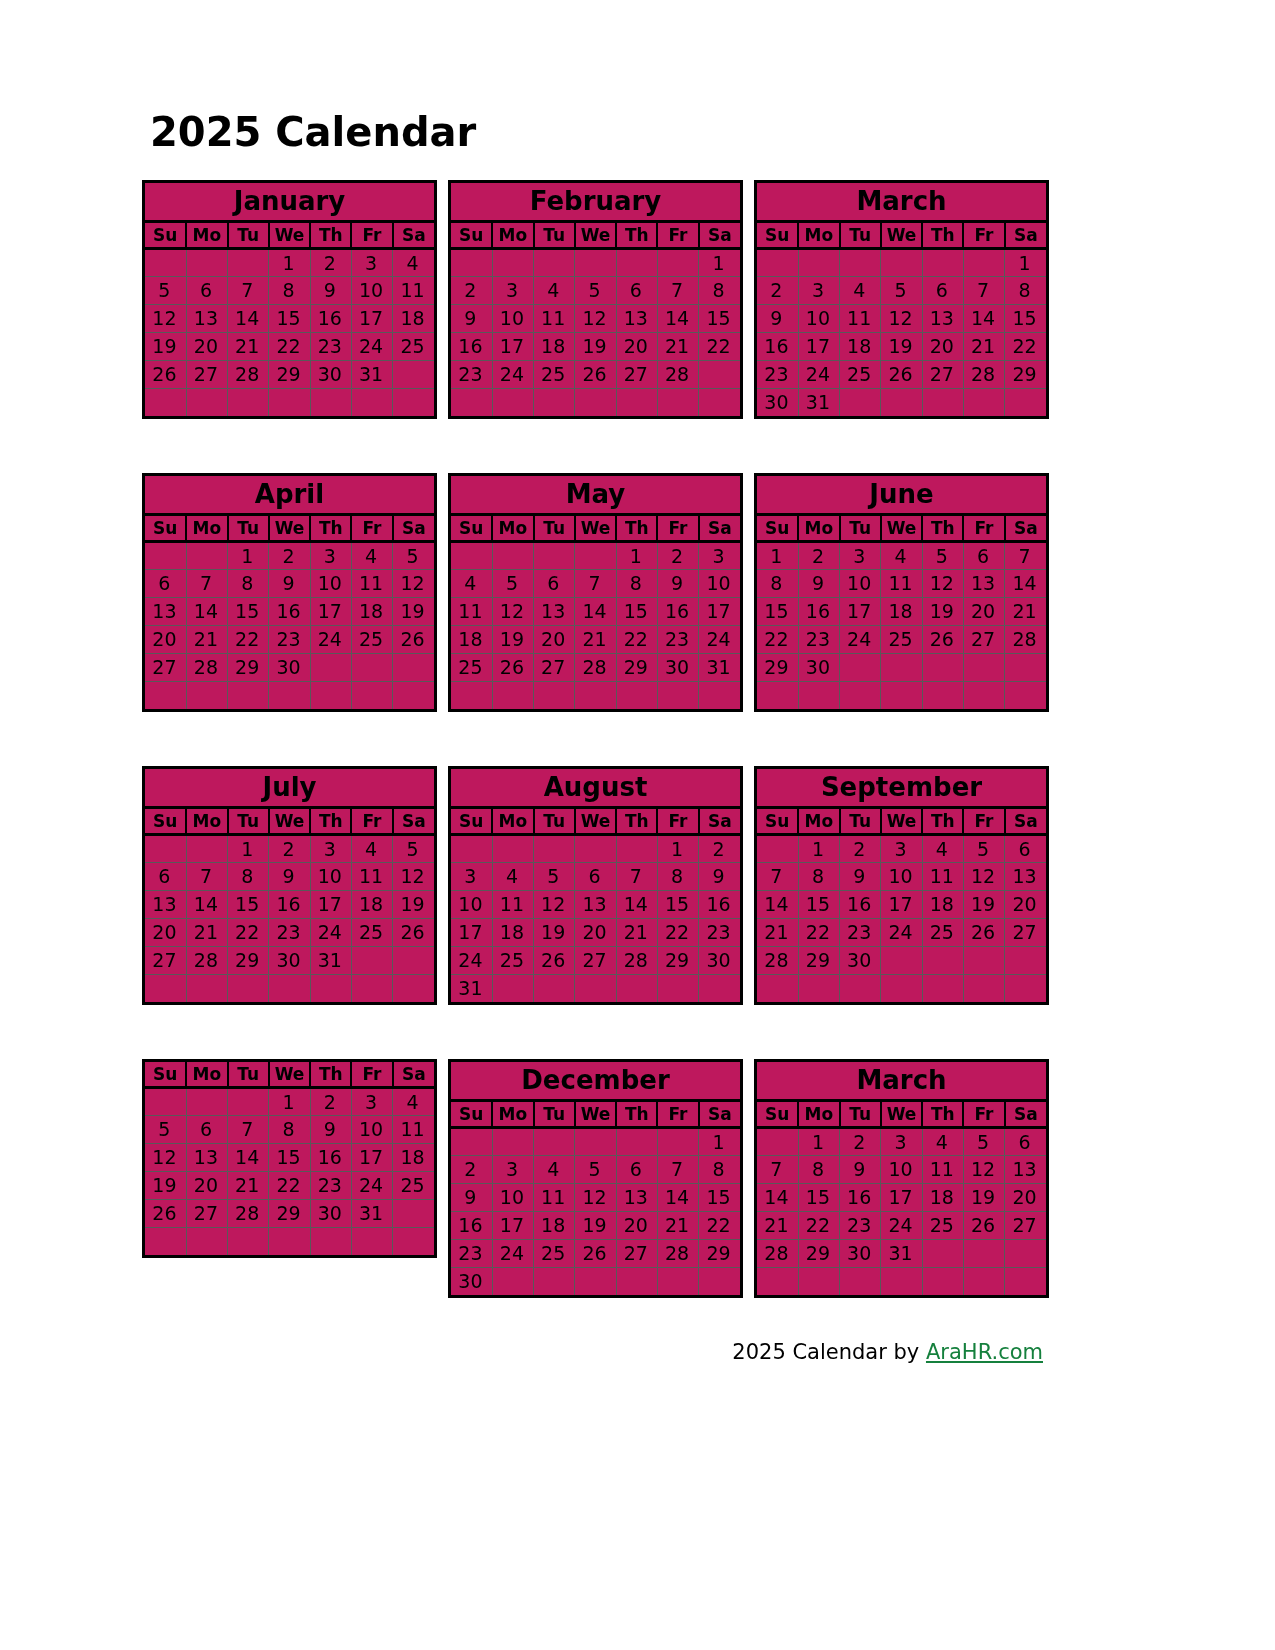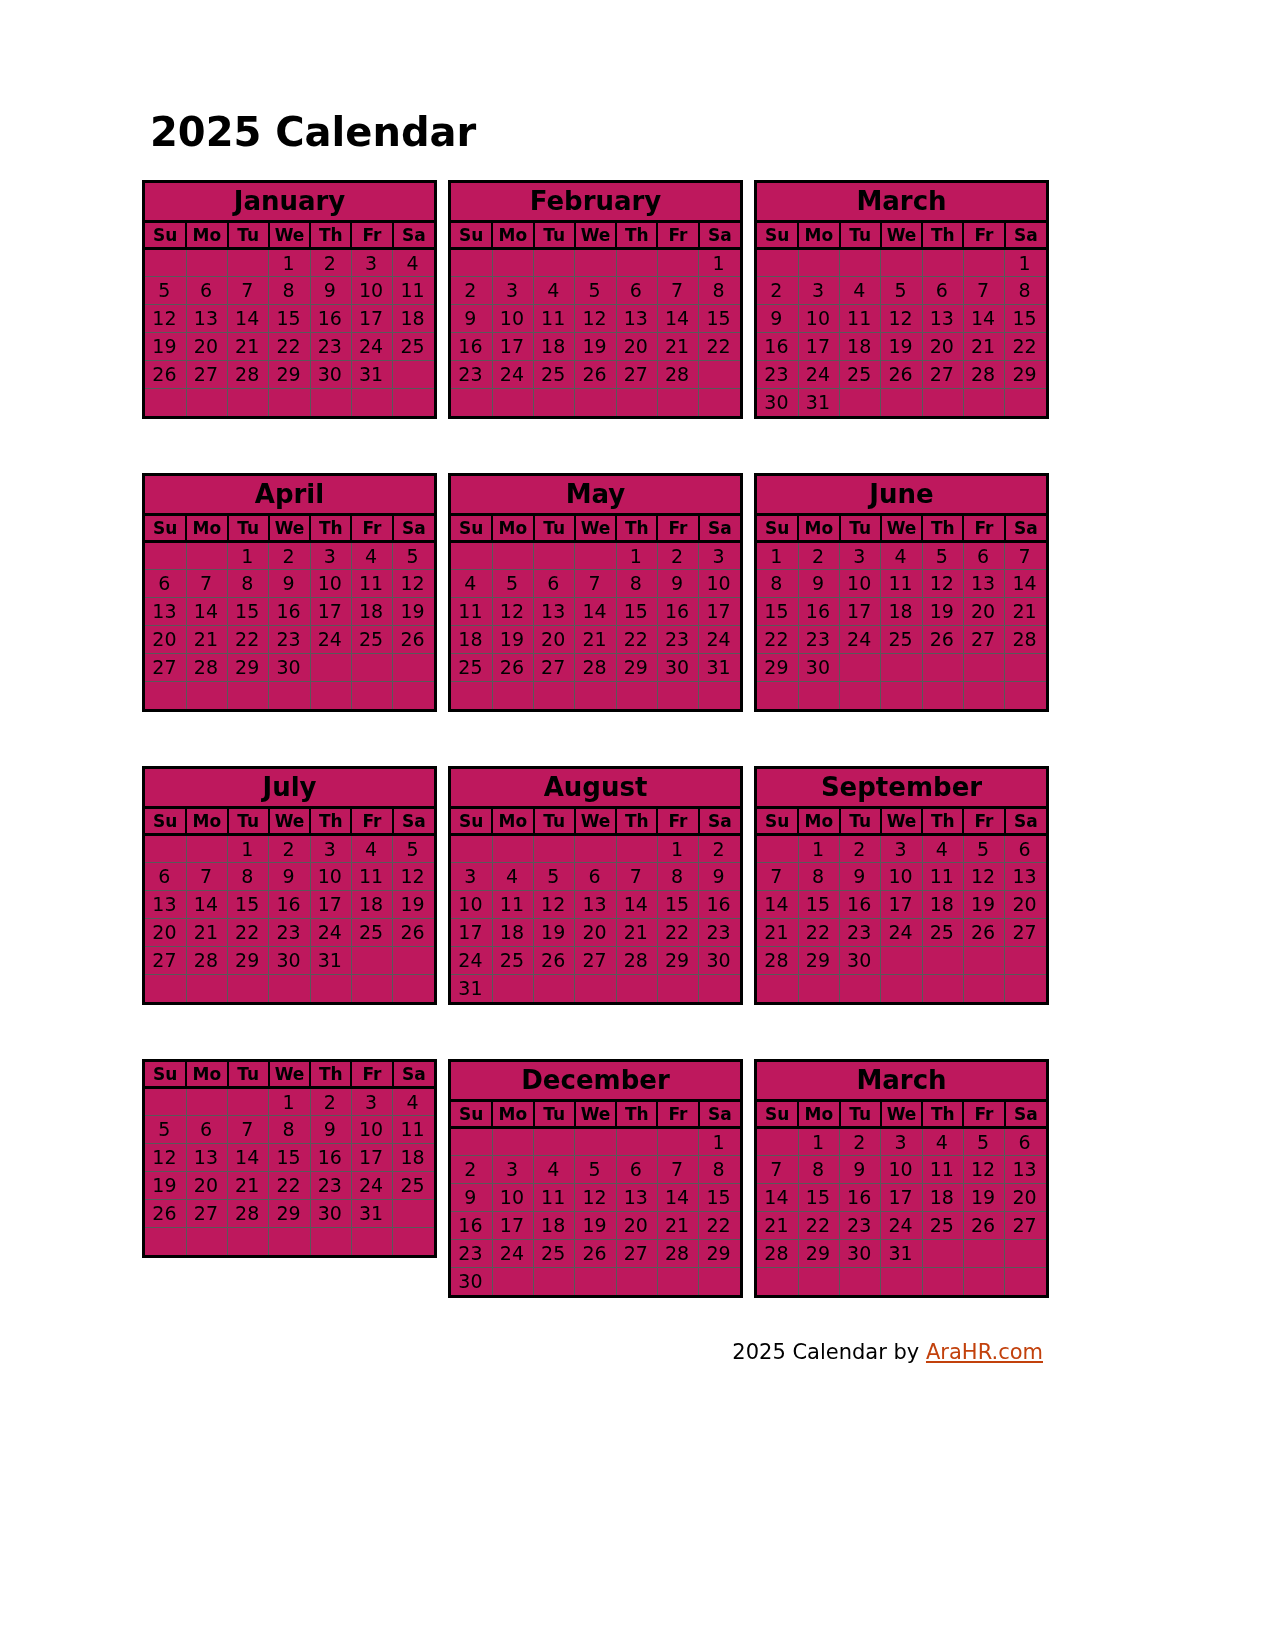--- a/index.html
+++ b/index.html
@@ -103,21 +103,21 @@
 
   .footer {
     position: absolute;
     right: 232px;
     top: 1340px;
     font-size: 21px;
     color: #000;
     white-space: nowrap;
   }
   .footer .lnk {
-    color: #c2410c;
+    color: #15803d;
     text-decoration: underline;
   }
 </style>
 </head>
 <body>
 
 <div class="page">
 
   <div class="page-title">2025 Calendar</div>
 

